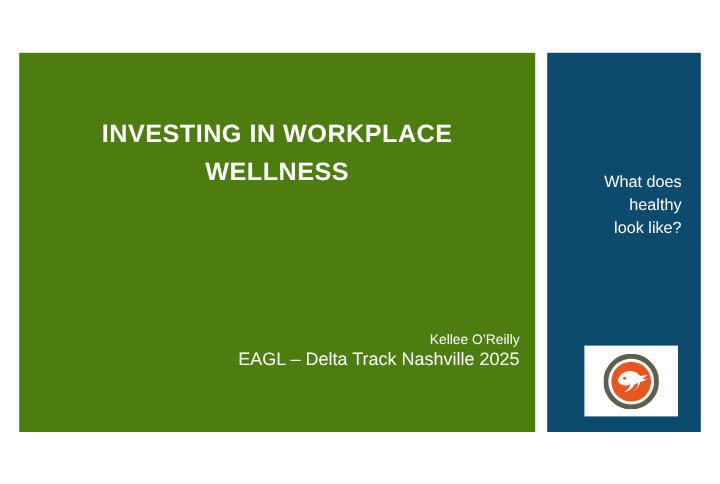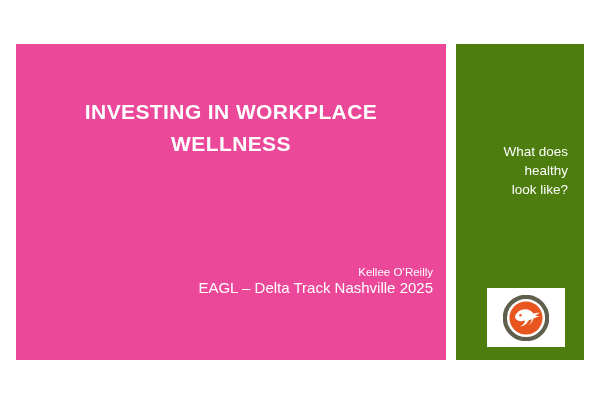--- a/index.html
+++ b/index.html
@@ -25,21 +25,21 @@
     background: #ffffff;
   }
 
   
   .main-panel {
     position: absolute;
     left: 16px;
     top: 44px;
     width: 430px;
     height: 316px;
-    background: #ec4899;
+    background: #4d7c0f;
     box-sizing: border-box;
   }
 
   .title-block {
     position: absolute;
     left: 0;
     top: 52px;
     width: 430px;
     padding: 0 28px;
     box-sizing: border-box;
@@ -52,21 +52,21 @@
     font-weight: bold;
     letter-spacing: 0.4px;
     line-height: 32px;
     margin: 0;
     white-space: pre-line;
   }
 
   .author-block {
     position: absolute;
     right: 13px;
-    bottom: 64px;
+    bottom: 52px;
     text-align: right;
   }
 
   .author-name {
     color: #FFFFFF;
     font-size: 11.5px;
     line-height: 16px;
     margin: 0;
   }
 
@@ -77,21 +77,21 @@
     margin: 0;
   }
 
   
   .side-panel {
     position: absolute;
     left: 456px;
     top: 44px;
     width: 128px;
     height: 316px;
-    background: #4d7c0f;
+    background: #0c4a6e;
     box-sizing: border-box;
   }
 
   .side-question {
     position: absolute;
     right: 16px;
     top: 98px;
     width: 100px;
     color: #FFFFFF;
     font-size: 13.5px;

